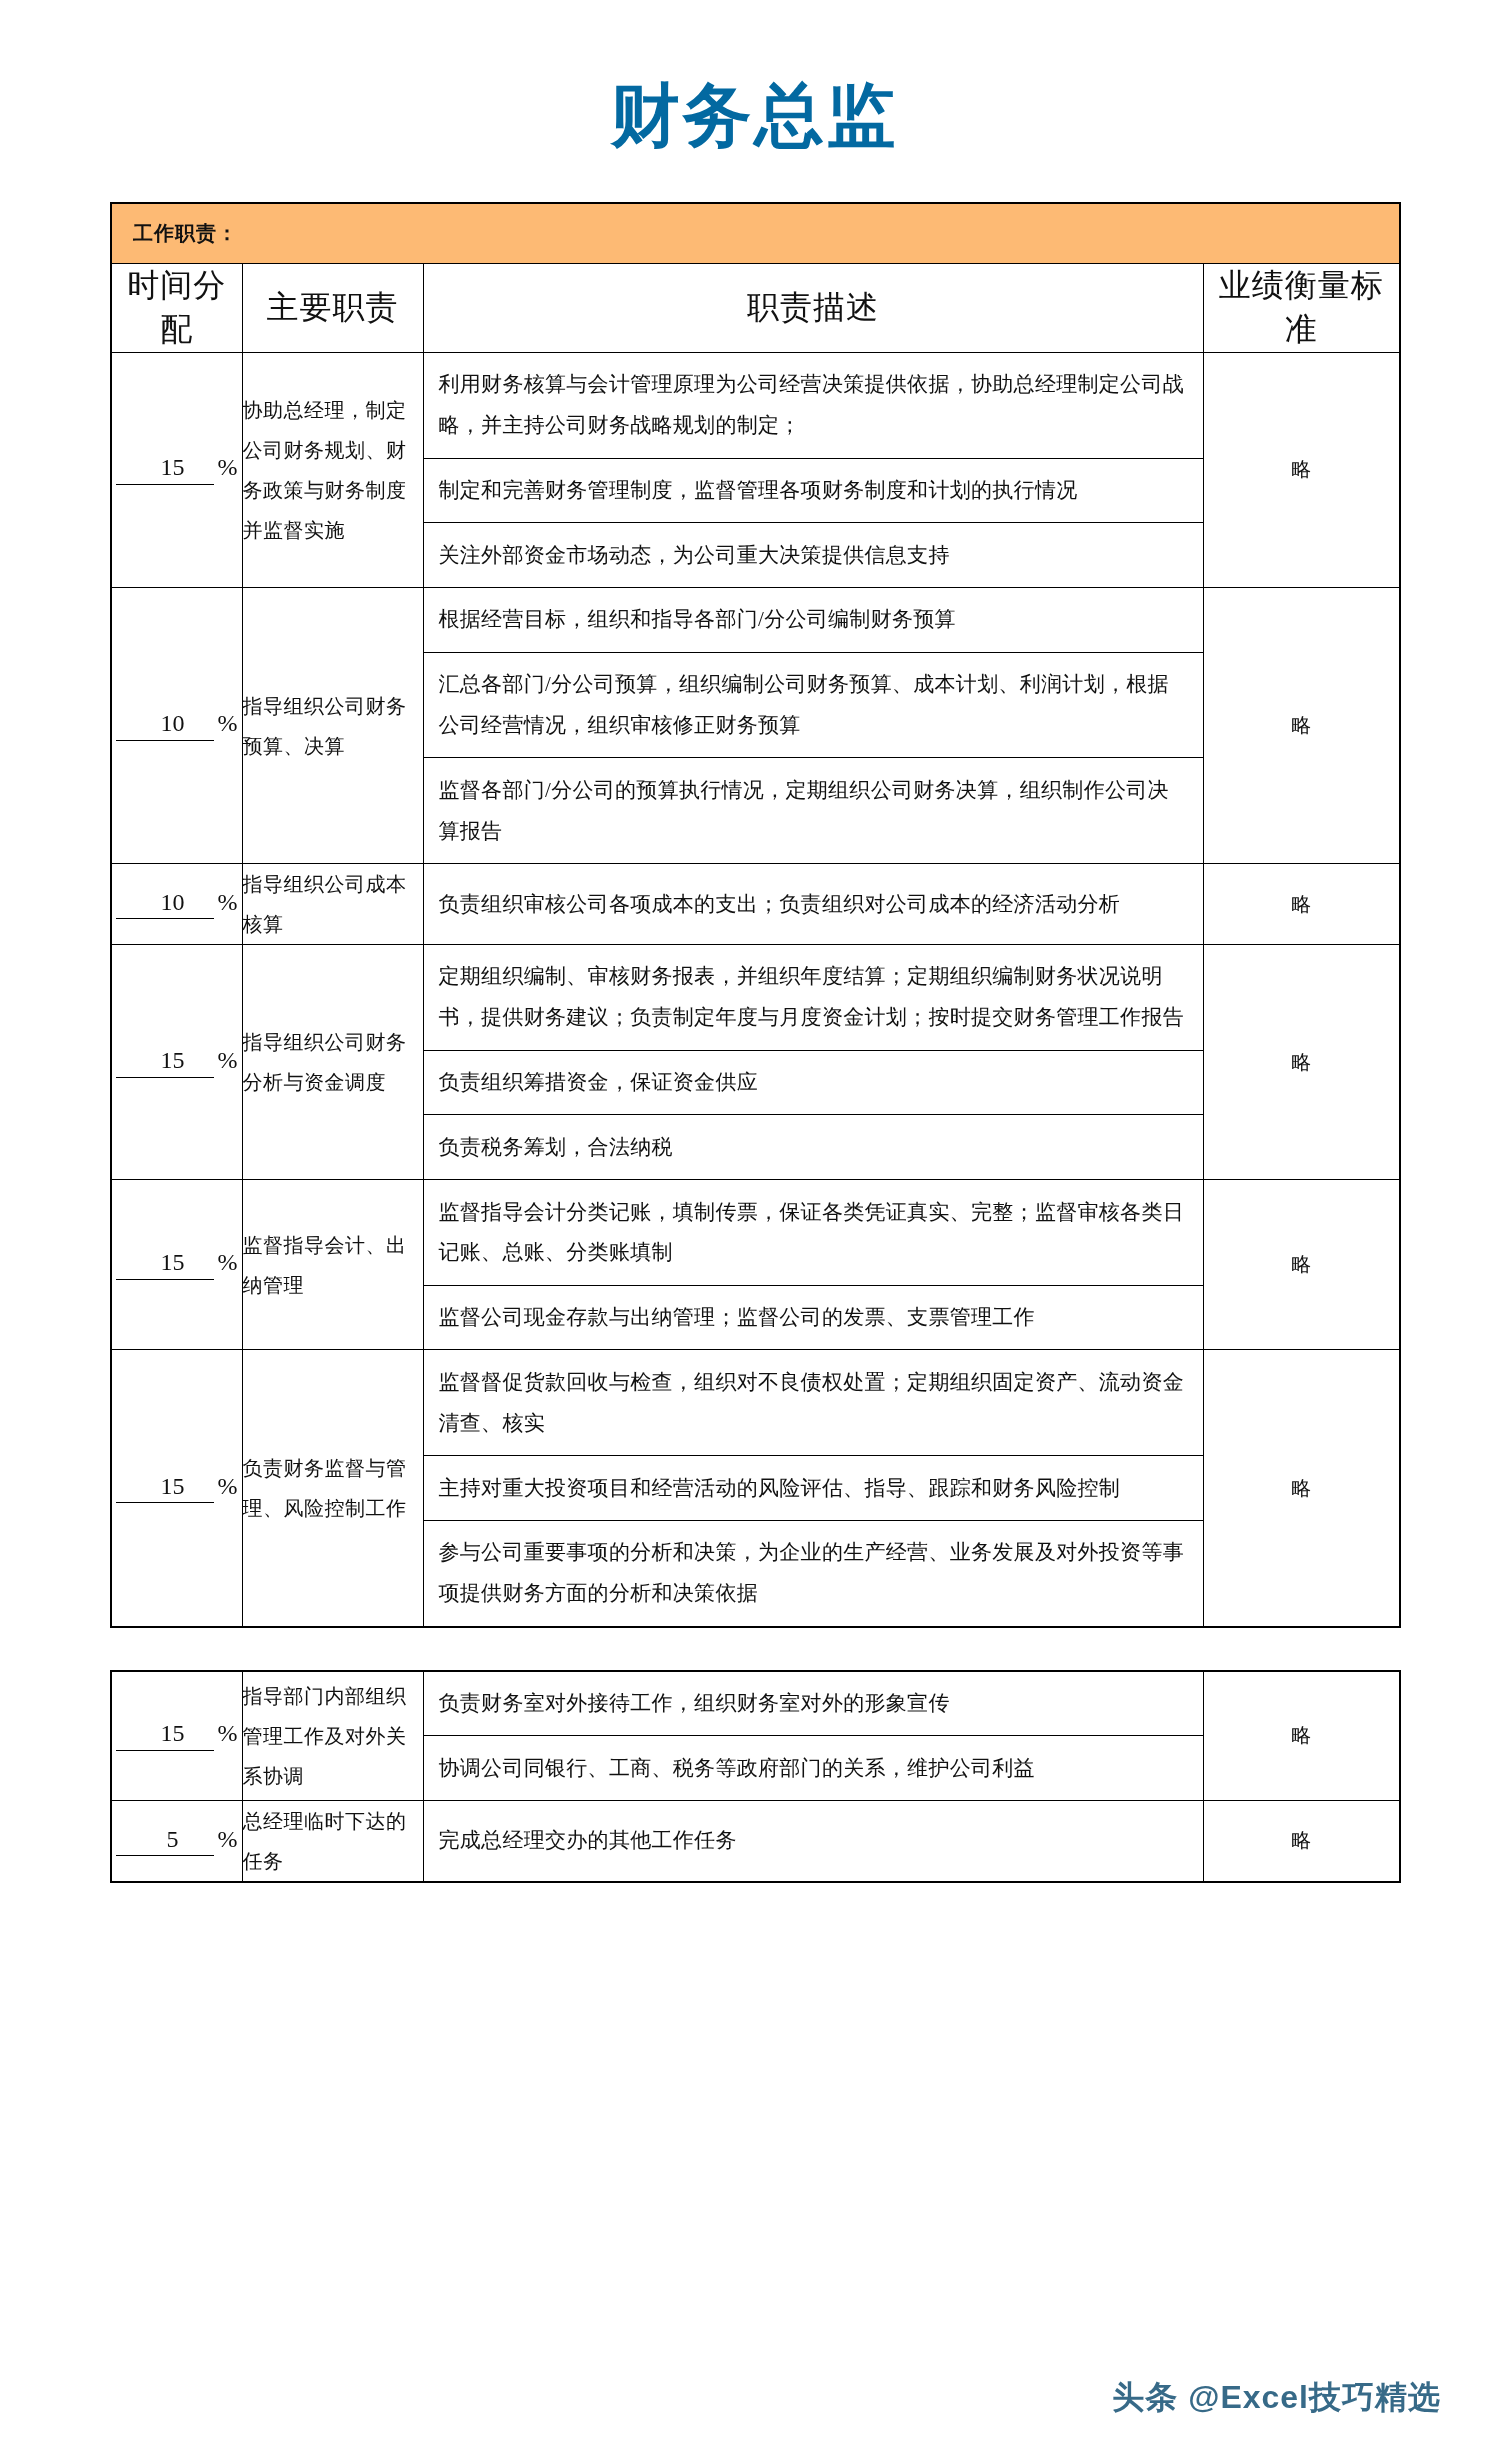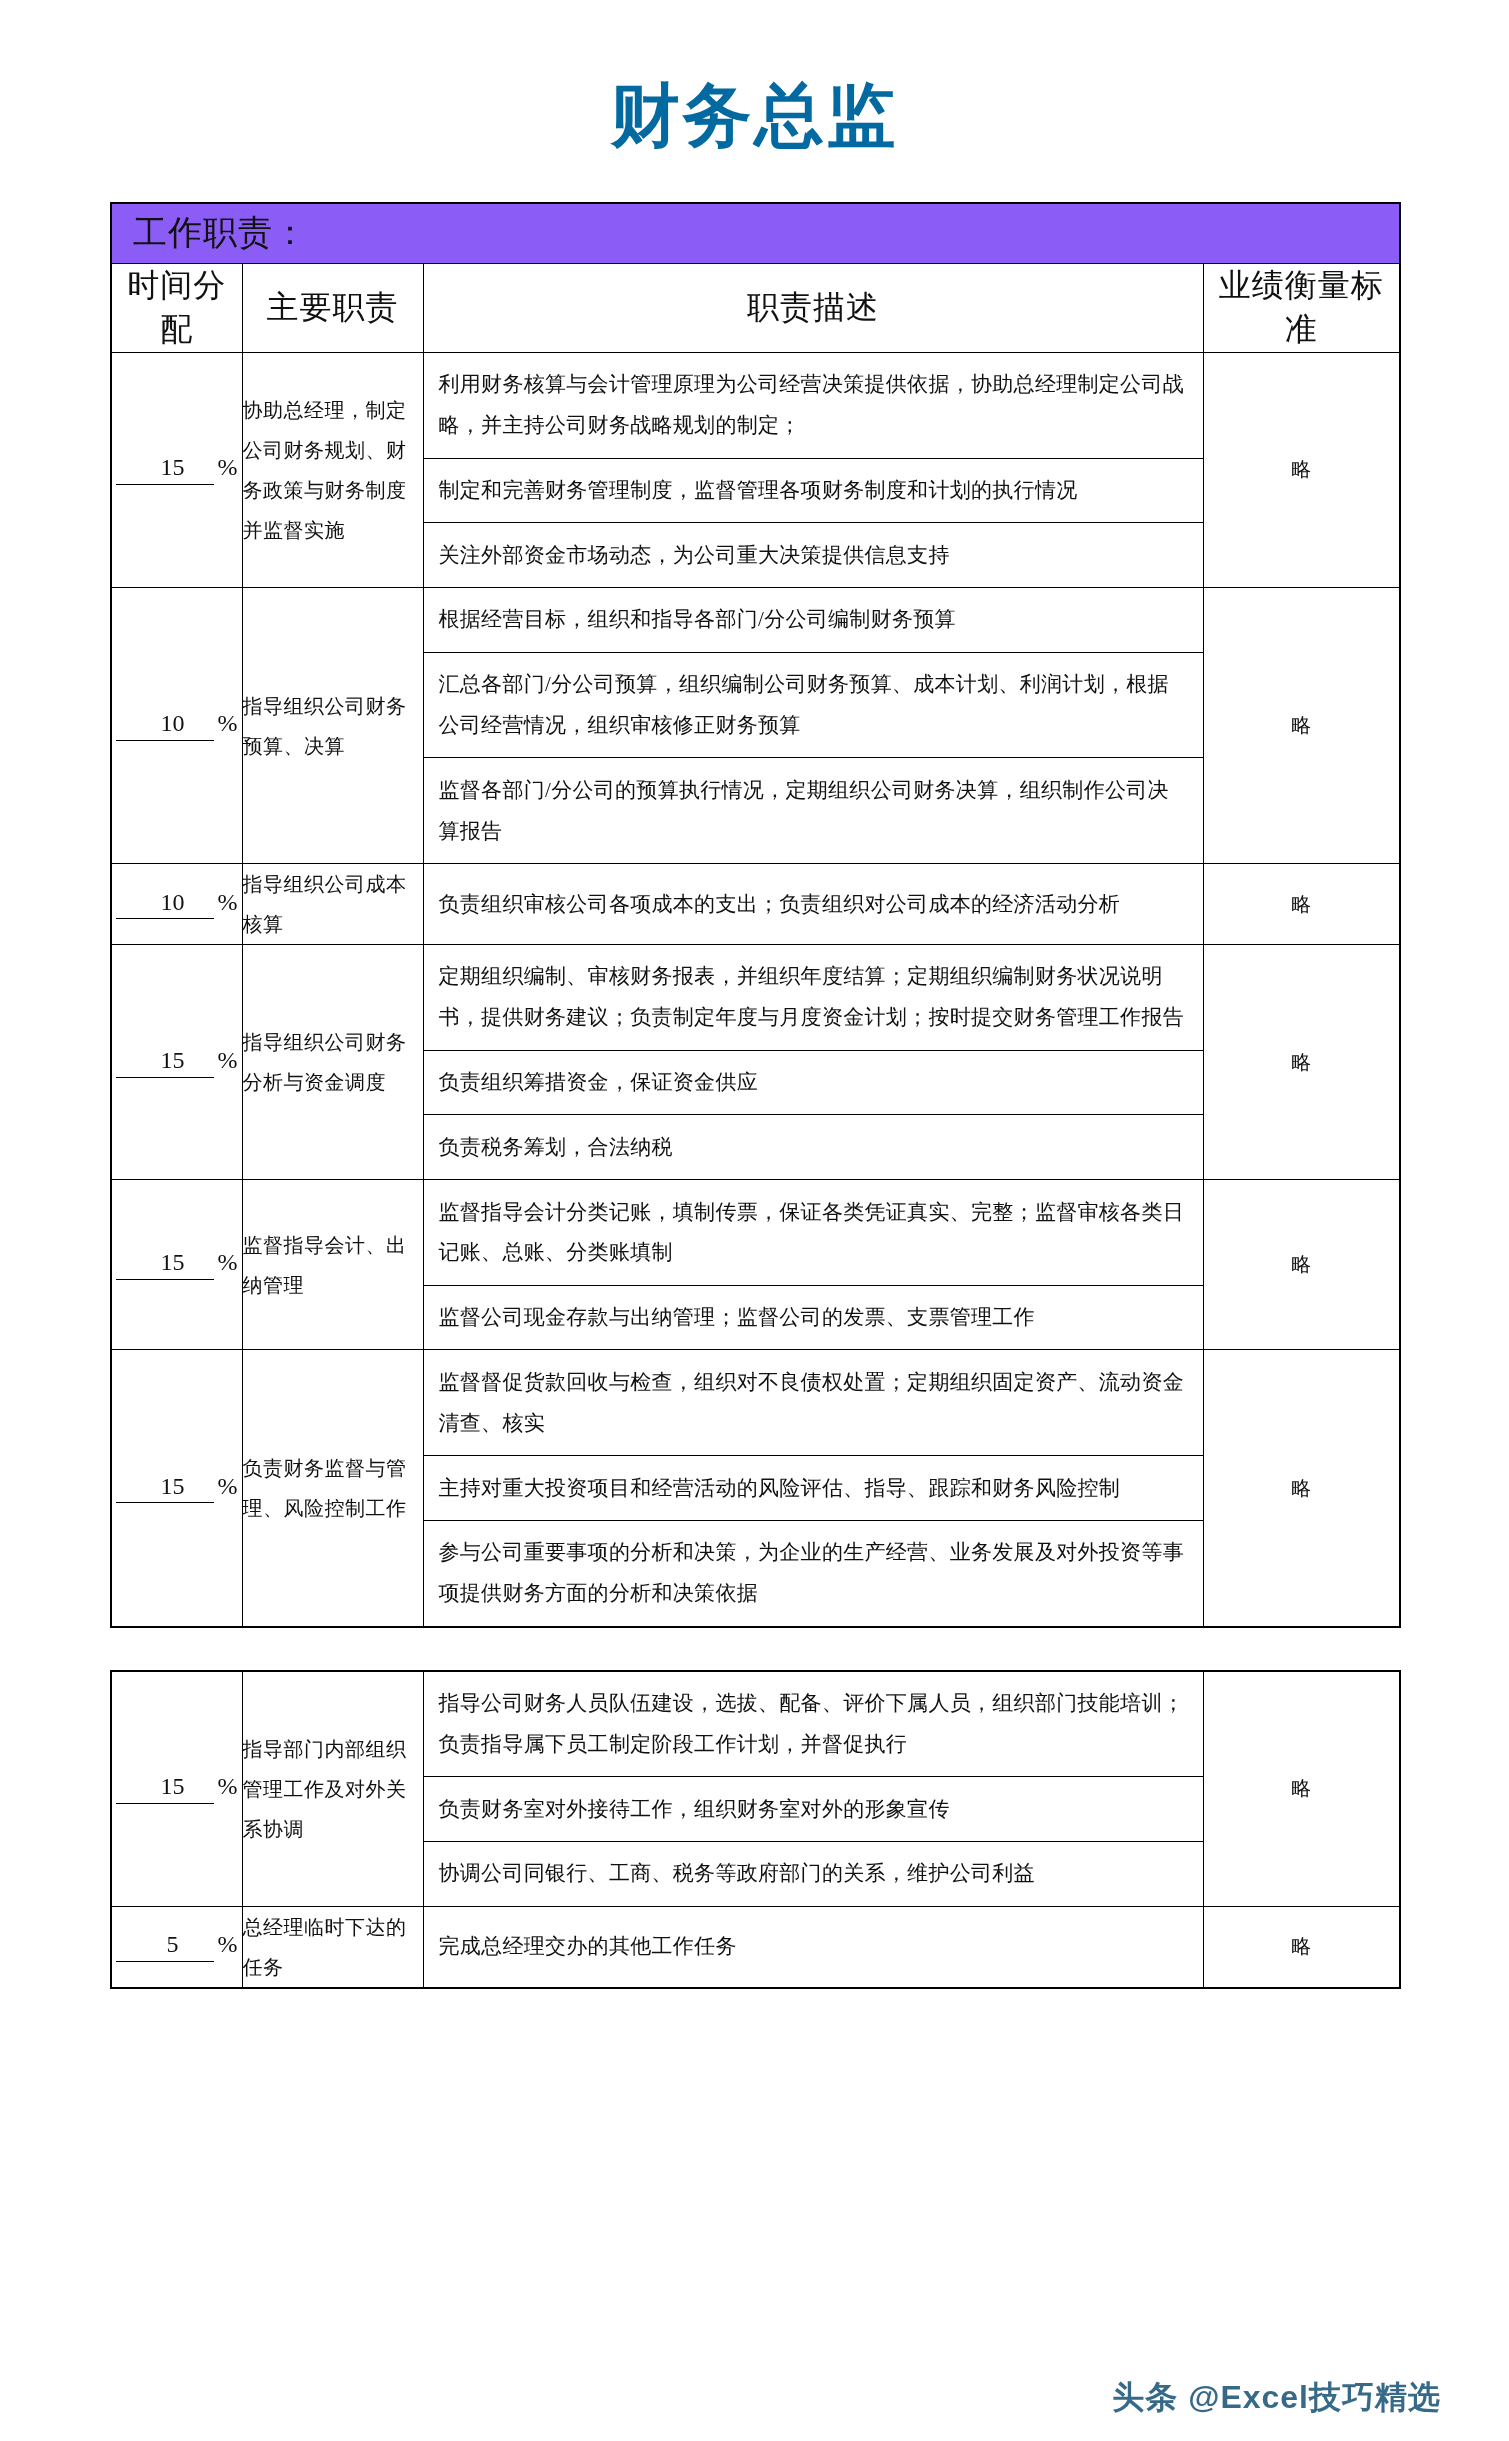--- a/index.html
+++ b/index.html
@@ -51,24 +51,24 @@
   table.jd td, table.jd th {
     border: 1px solid #000;
     padding: 0;
     vertical-align: middle;
     font-size: 20px;
     color: #111;
   }
 
   
   tr.band td {
-    background: #8b5cf6;
+    background: #fdba74;
     height: 59px;
-    font-size: 34px;
-    font-weight: normal;
+    font-size: 20px;
+    font-weight: bold;
     text-align: left;
     padding-left: 21px;
     border-bottom: 1.9px solid #000;
     letter-spacing: 1px;
   }
 
   
   tr.colhead td {
     text-align: center;
     height: 59px;
@@ -311,23 +311,20 @@
           <col class="c-kpi">
       </colgroup>
       <tbody id="tbody-cont">
           <tr>
             <td class="pct"><span class="pct-inner"><span class="pct-num">15</span><span class="pct-sym">%</span></span></td>
             <td class="duty">指导部门内部组织管理工作及对外关系协调</td>
             <td class="descwrap">
               <table class="sub">
                 <tbody>
                   <tr>
-                    <td>指导公司财务人员队伍建设，选拔、配备、评价下属人员，组织部门技能培训；负责指导属下员工制定阶段工作计划，并督促执行</td>
-                  </tr>
-                  <tr>
                     <td>负责财务室对外接待工作，组织财务室对外的形象宣传</td>
                   </tr>
                   <tr>
                     <td>协调公司同银行、工商、税务等政府部门的关系，维护公司利益</td>
                   </tr>
                 </tbody>
               </table>
             </td>
             <td class="kpi">略</td>
           </tr>

